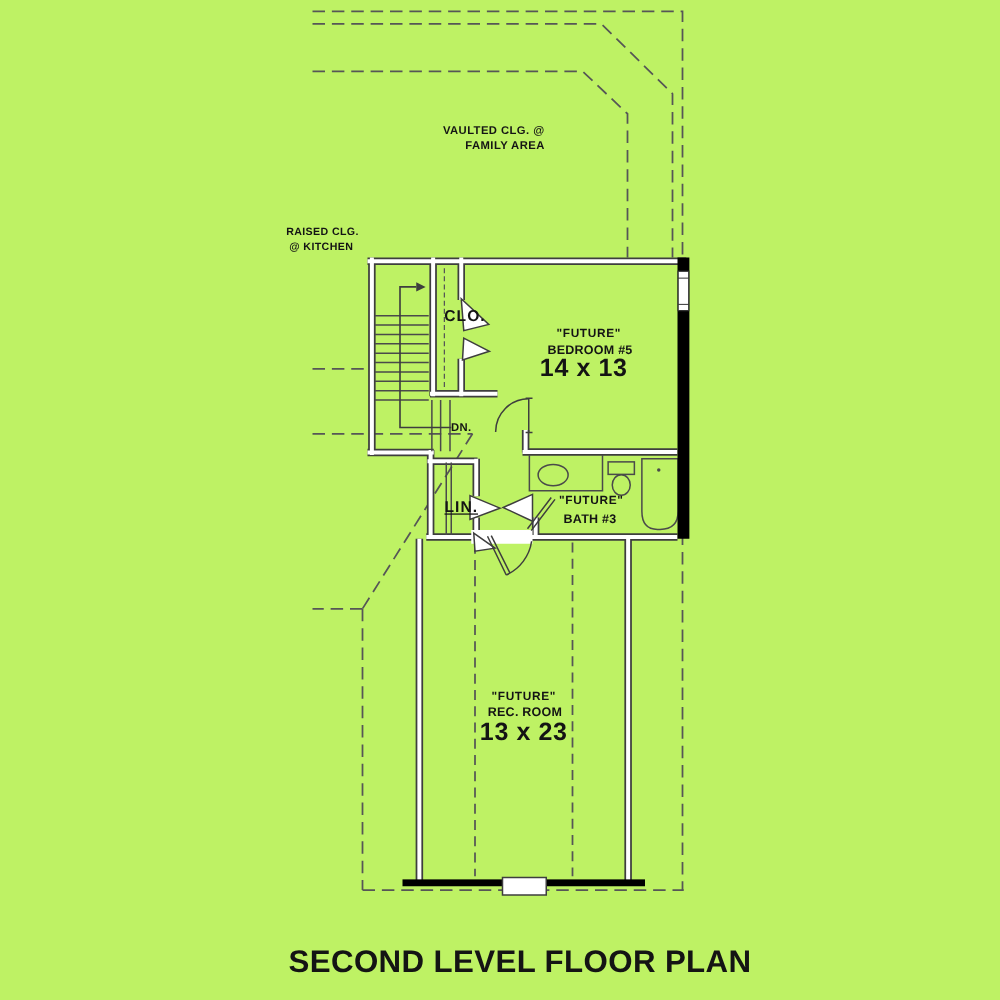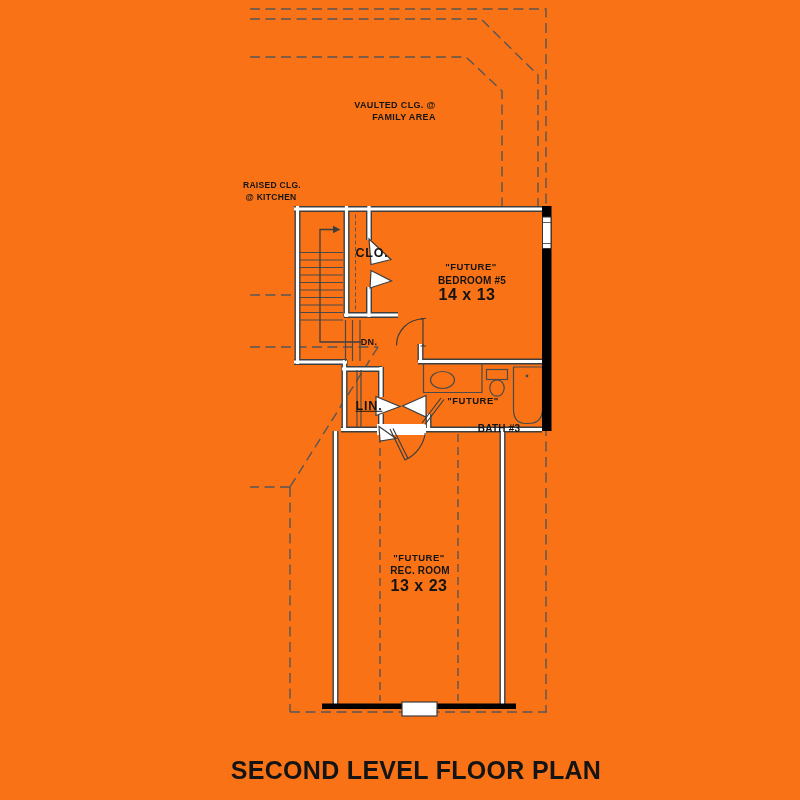--- a/index.html
+++ b/index.html
@@ -1,27 +1,27 @@
 <!DOCTYPE html>
 <html><head>
 <meta charset="utf-8">
 <style>
   html,body{margin:0;padding:0;background:#ffffff;}
-  #stage{position:relative;width:800px;height:800px;background:#f97316;overflow:hidden;
+  #stage{position:relative;width:800px;height:800px;background:#bef264;overflow:hidden;
          font-family:"Liberation Sans",sans-serif;}
   #plan-svg{position:absolute;left:0;top:0;}
   .lbl{position:absolute;transform:translate(-50%,-50%);font-weight:bold;color:#141414;
        white-space:nowrap;line-height:1;}
   .s-note{font-size:9px;letter-spacing:.35px;}
-  .s-note2{font-size:8.5px;letter-spacing:.3px;margin-left:14px;}
+  .s-note2{font-size:8.5px;letter-spacing:.3px;}
   .s-clo{font-size:12.5px;letter-spacing:.8px;}
   .s-dn{font-size:9px;letter-spacing:.3px;}
   .s-q{font-size:9.5px;letter-spacing:.5px;}
   .s-room{font-size:10px;letter-spacing:.2px;}
-  .s-dim{font-size:16px;letter-spacing:.5px;}
+  .s-dim{font-size:20px;letter-spacing:.5px;}
   .s-title{font-size:25px;letter-spacing:.3px;}
 </style>
 </head>
 <body>
 
 <div id="stage">
 
   <svg id="plan-svg" width="800" height="800" viewBox="0 0 800 800">
 
     <defs>
@@ -113,20 +113,20 @@
 
   <div class="lbl s-q" style="left:471px;top:267px;">"FUTURE"</div>
   <div class="lbl s-room" style="left:472px;top:281px;">BEDROOM #5</div>
   <div class="lbl s-dim" style="left:467px;top:295px;">14 x 13</div>
 
   <div class="lbl s-dn" style="left:369px;top:342px;">DN.</div>
 
   <div class="lbl s-clo" style="left:369px;top:406px;text-decoration:underline;">LIN.</div>
 
   <div class="lbl s-q" style="left:473px;top:401px;">"FUTURE"</div>
-  <div class="lbl s-room" style="left:472px;top:429px;margin-left:27px;">BATH #3</div>
+  <div class="lbl s-room" style="left:472px;top:416px;">BATH #3</div>
 
   <div class="lbl s-q" style="left:419px;top:558px;">"FUTURE"</div>
   <div class="lbl s-room" style="left:420px;top:571px;">REC. ROOM</div>
   <div class="lbl s-dim" style="left:419px;top:586px;">13 x 23</div>
 
   <div class="lbl s-title" style="left:416px;top:770px;">SECOND LEVEL FLOOR PLAN</div>
 </div>
 
 </body></html>

